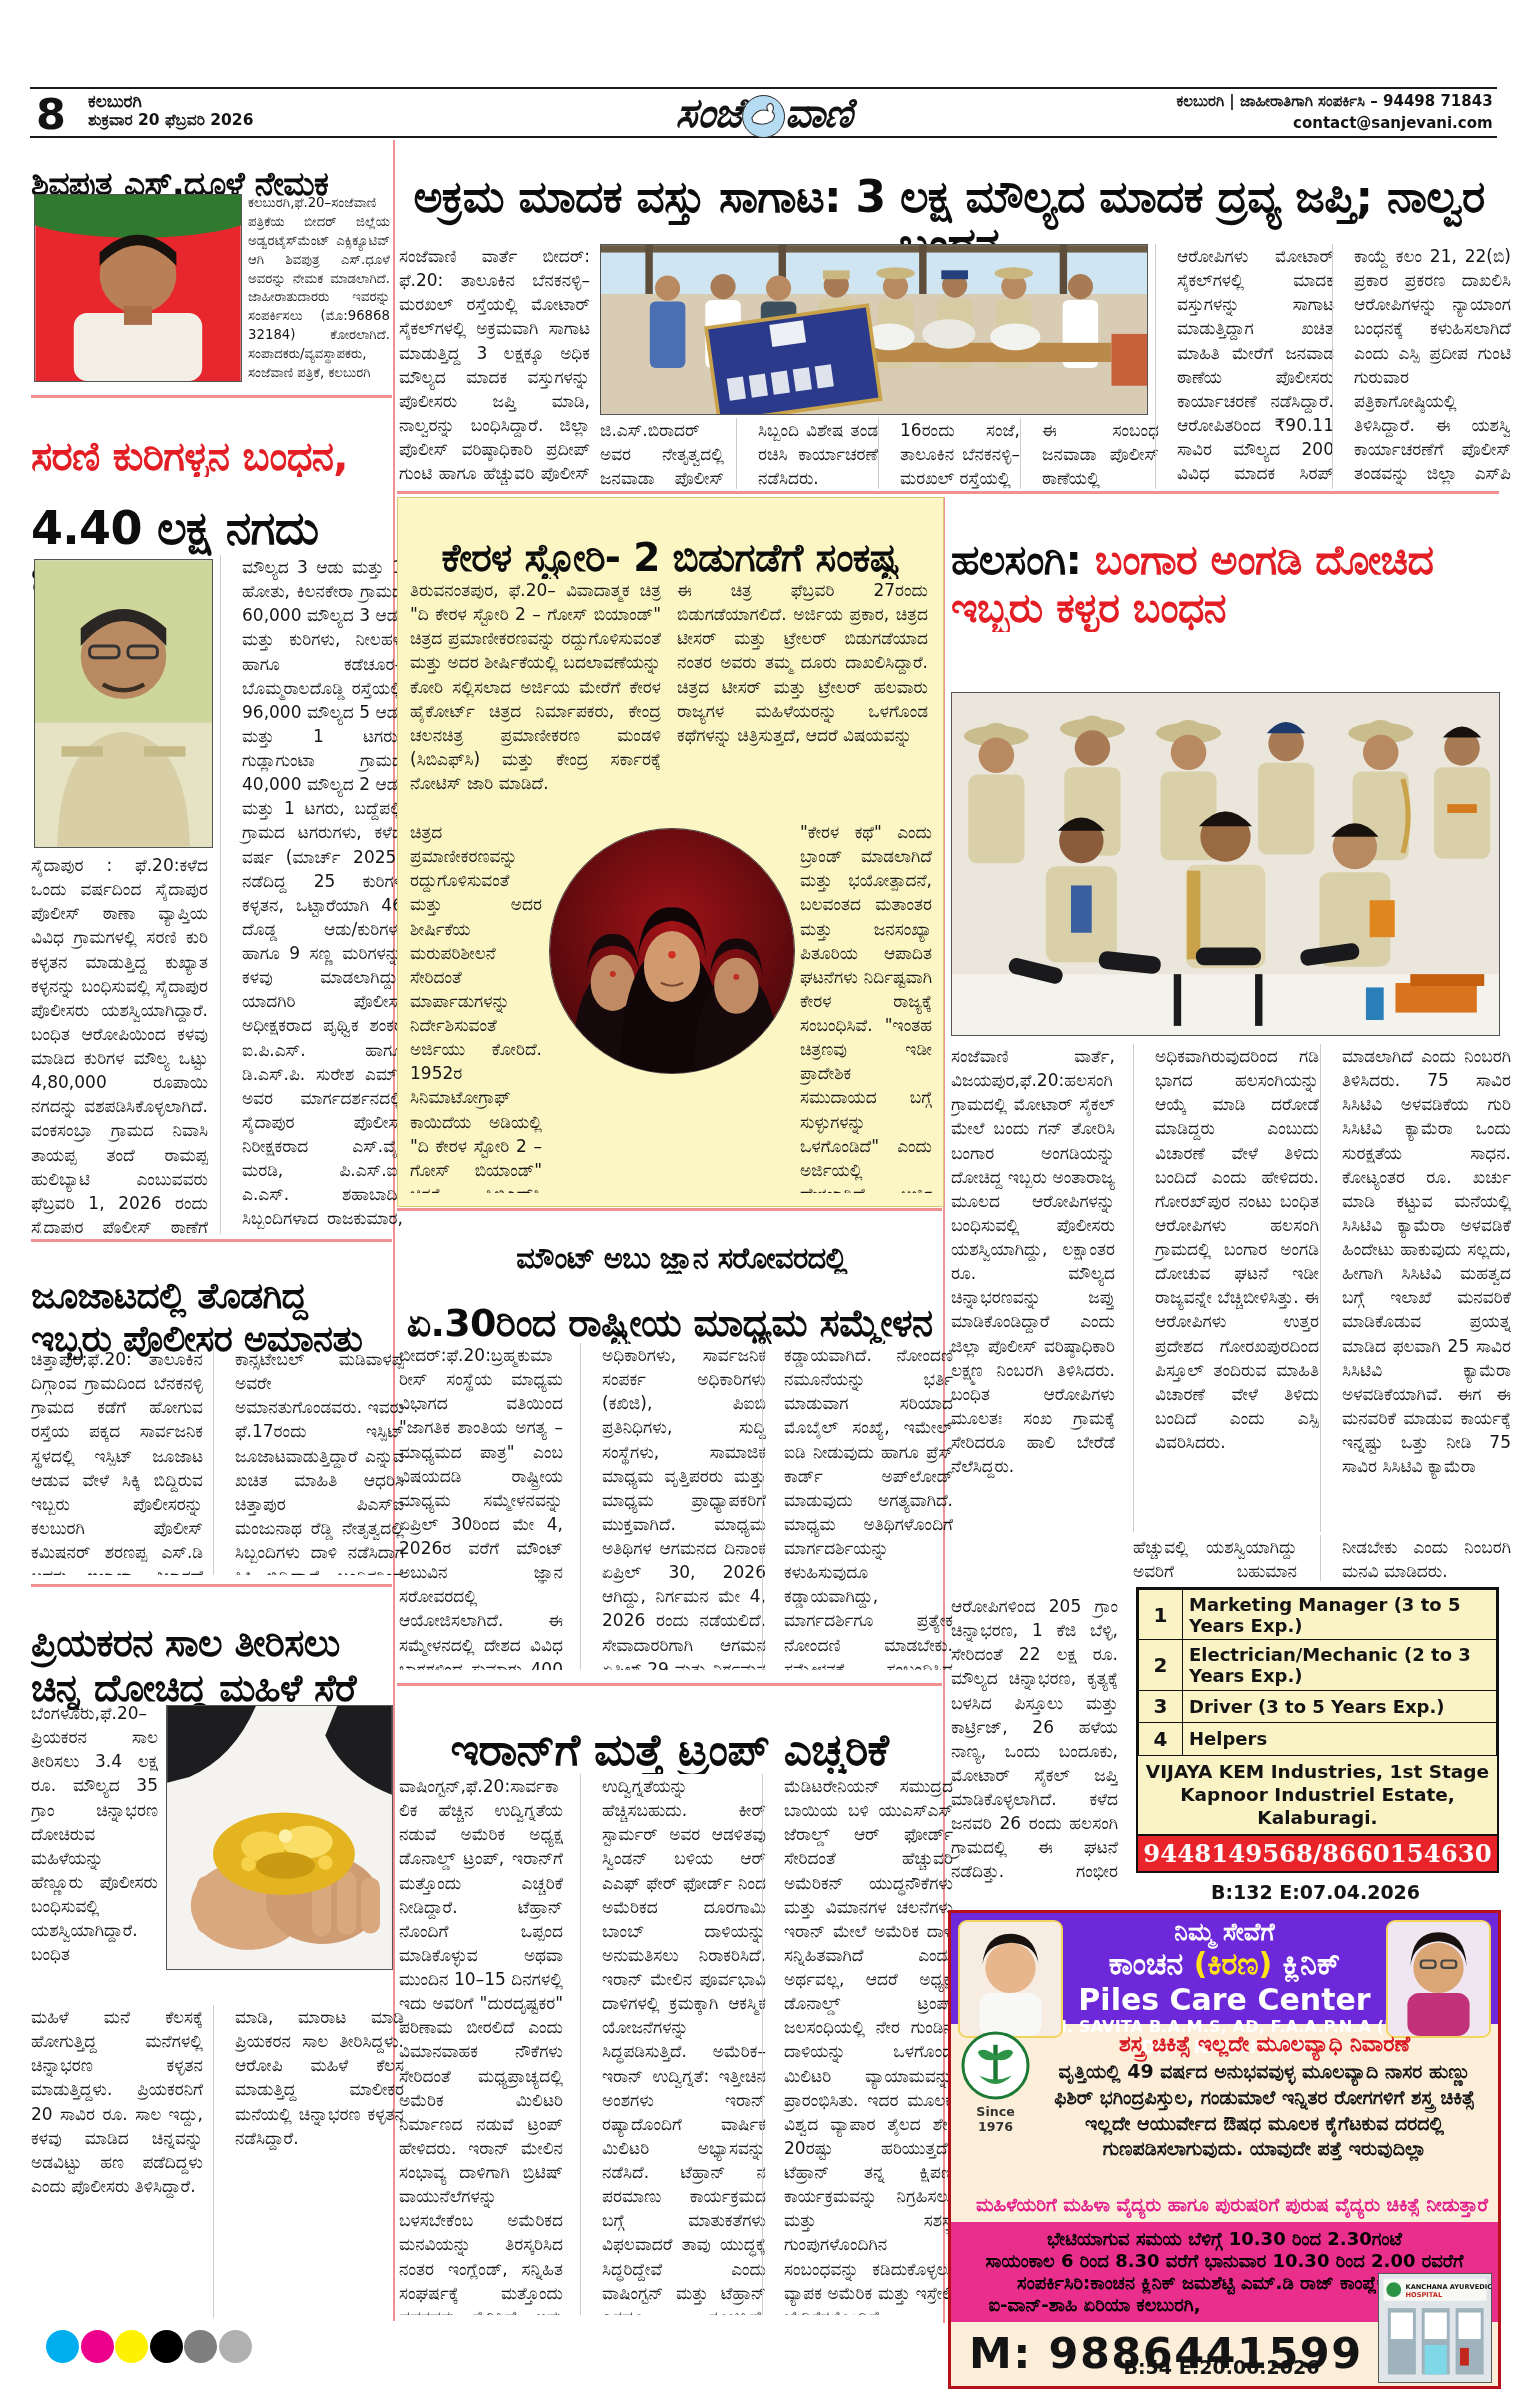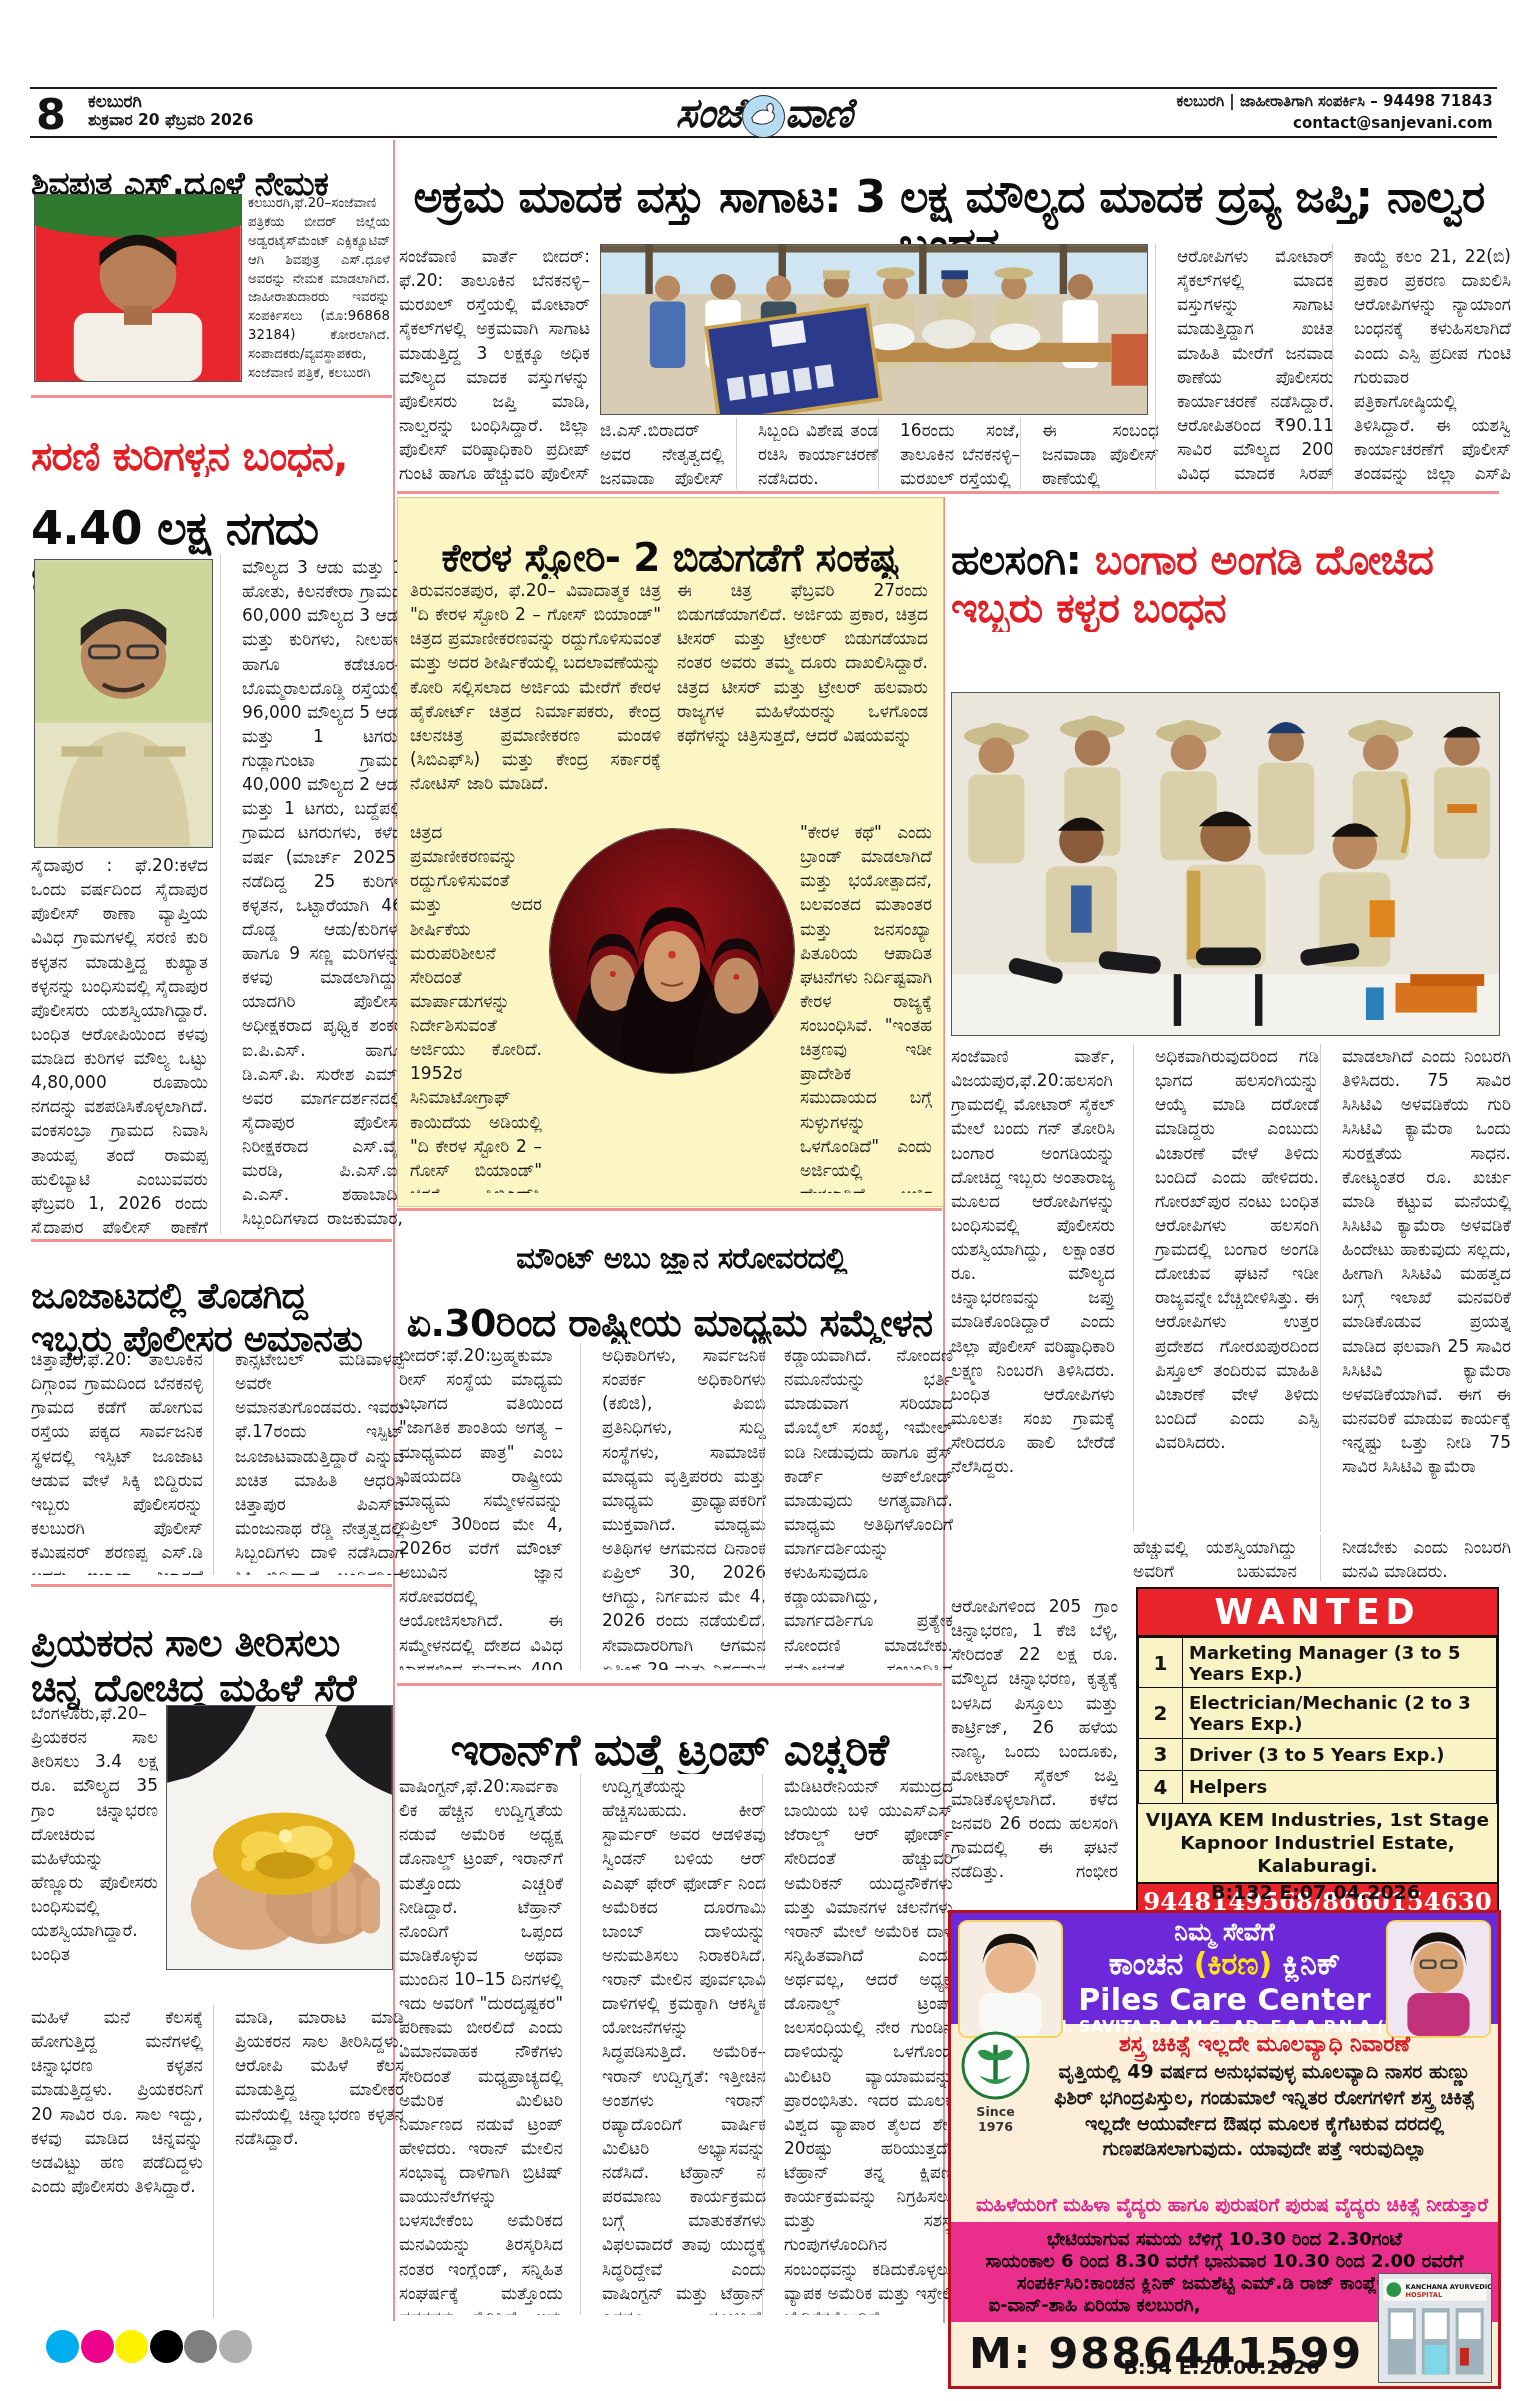--- a/index.html
+++ b/index.html
@@ -351,21 +351,20 @@
     </div>
     <div class="abs bc" style="left:951px;top:1044px;width:164px;height:544px;">ಸಂಜೆವಾಣಿ ವಾರ್ತೆ, ವಿಜಯಪುರ,ಫೆ.20:ಹಲಸಂಗಿ ಗ್ರಾಮದಲ್ಲಿ ಮೋಟಾರ್ ಸೈಕಲ್ ಮೇಲೆ ಬಂದು ಗನ್ ತೋರಿಸಿ ಬಂಗಾರ ಅಂಗಡಿಯನ್ನು ದೋಚಿದ್ದ ಇಬ್ಬರು ಅಂತಾರಾಜ್ಯ ಮೂಲದ ಆರೋಪಿಗಳನ್ನು ಬಂಧಿಸುವಲ್ಲಿ ಪೊಲೀಸರು ಯಶಸ್ವಿಯಾಗಿದ್ದು, ಲಕ್ಷಾಂತರ ರೂ. ಮೌಲ್ಯದ ಚಿನ್ನಾಭರಣವನ್ನು ಜಪ್ತು ಮಾಡಿಕೊಂಡಿದ್ದಾರೆ ಎಂದು ಜಿಲ್ಲಾ ಪೊಲೀಸ್ ವರಿಷ್ಠಾಧಿಕಾರಿ ಲಕ್ಷ್ಮಣ ನಿಂಬರಗಿ ತಿಳಿಸಿದರು. ಬಂಧಿತ ಆರೋಪಿಗಳು ಮೂಲತಃ ಸಂಖ ಗ್ರಾಮಕ್ಕೆ ಸೇರಿದರೂ ಹಾಲಿ ಬೇರೆಡೆ ನೆಲೆಸಿದ್ದರು.</div>
     <div class="abs bc colr" style="left:1133px;top:1044px;width:164px;height:488px;">ಅಧಿಕವಾಗಿರುವುದರಿಂದ ಗಡಿ ಭಾಗದ ಹಲಸಂಗಿಯನ್ನು ಆಯ್ಕೆ ಮಾಡಿ ದರೋಡೆ ಮಾಡಿದ್ದರು ಎಂಬುದು ವಿಚಾರಣೆ ವೇಳೆ ತಿಳಿದು ಬಂದಿದೆ ಎಂದು ಹೇಳಿದರು. ಗೋರಖ್‌ಪುರ ನಂಟು ಬಂಧಿತ ಆರೋಪಿಗಳು ಹಲಸಂಗಿ ಗ್ರಾಮದಲ್ಲಿ ಬಂಗಾರ ಅಂಗಡಿ ದೋಚುವ ಘಟನೆ ಇಡೀ ರಾಜ್ಯವನ್ನೇ ಬೆಚ್ಚಿಬೀಳಿಸಿತ್ತು. ಈ ಆರೋಪಿಗಳು ಉತ್ತರ ಪ್ರದೇಶದ ಗೋರಖಪುರದಿಂದ ಪಿಸ್ತೂಲ್ ತಂದಿರುವ ಮಾಹಿತಿ ವಿಚಾರಣೆ ವೇಳೆ ತಿಳಿದು ಬಂದಿದೆ ಎಂದು ಎಸ್ಪಿ ವಿವರಿಸಿದರು.</div>
     <div class="abs bc colr" style="left:1320px;top:1044px;width:169px;height:488px;">ಮಾಡಲಾಗಿದೆ ಎಂದು ನಿಂಬರಗಿ ತಿಳಿಸಿದರು. 75 ಸಾವಿರ ಸಿಸಿಟಿವಿ ಅಳವಡಿಕೆಯ ಗುರಿ ಸಿಸಿಟಿವಿ ಕ್ಯಾಮೆರಾ ಒಂದು ಸುರಕ್ಷತೆಯ ಸಾಧನ. ಕೋಟ್ಯಂತರ ರೂ. ಖರ್ಚು ಮಾಡಿ ಕಟ್ಟುವ ಮನೆಯಲ್ಲಿ ಸಿಸಿಟಿವಿ ಕ್ಯಾಮೆರಾ ಅಳವಡಿಕೆ ಹಿಂದೇಟು ಹಾಕುವುದು ಸಲ್ಲದು, ಹೀಗಾಗಿ ಸಿಸಿಟಿವಿ ಮಹತ್ವದ ಬಗ್ಗೆ ಇಲಾಖೆ ಮನವರಿಕೆ ಮಾಡಿಕೊಡುವ ಪ್ರಯತ್ನ ಮಾಡಿದ ಫಲವಾಗಿ 25 ಸಾವಿರ ಸಿಸಿಟಿವಿ ಕ್ಯಾಮೆರಾ ಅಳವಡಿಕೆಯಾಗಿವೆ. ಈಗ ಈ ಮನವರಿಕೆ ಮಾಡುವ ಕಾರ್ಯಕ್ಕೆ ಇನ್ನಷ್ಟು ಒತ್ತು ನೀಡಿ 75 ಸಾವಿರ ಸಿಸಿಟಿವಿ ಕ್ಯಾಮೆರಾ</div>
     <div class="abs bc" style="left:1133px;top:1535px;width:164px;height:46px;">ಹೆಚ್ಚುವಲ್ಲಿ ಯಶಸ್ವಿಯಾಗಿದ್ದು ಅವರಿಗೆ ಬಹುಮಾನ ಘೋಷಣೆ</div>
     <div class="abs bc colr" style="left:1320px;top:1535px;width:169px;height:46px;">ನೀಡಬೇಕು ಎಂದು ನಿಂಬರಗಿ ಮನವಿ ಮಾಡಿದರು.</div>
     <div class="abs bc" style="left:951px;top:1594px;width:167px;height:293px;">ಆರೋಪಿಗಳಿಂದ 205 ಗ್ರಾಂ ಚಿನ್ನಾಭರಣ, 1 ಕೆಜಿ ಬೆಳ್ಳಿ, ಸೇರಿದಂತೆ 22 ಲಕ್ಷ ರೂ. ಮೌಲ್ಯದ ಚಿನ್ನಾಭರಣ, ಕೃತ್ಯಕ್ಕೆ ಬಳಸಿದ ಪಿಸ್ತೂಲು ಮತ್ತು ಕಾರ್ಟ್ರಿಜ್, 26 ಹಳೆಯ ನಾಣ್ಯ, ಒಂದು ಬಂದೂಕು, ಮೋಟಾರ್ ಸೈಕಲ್ ಜಪ್ತಿ ಮಾಡಿಕೊಳ್ಳಲಾಗಿದೆ. ಕಳೆದ ಜನವರಿ 26 ರಂದು ಹಲಸಂಗಿ ಗ್ರಾಮದಲ್ಲಿ ಈ ಘಟನೆ ನಡೆದಿತ್ತು. ಗಂಭೀರ ಪ್ರಕರಣವಾಗಿ ಪರಿಗಣಿಸಿ ಗಡಿಭಾಗದ ಕೇಂದ್ರಗಳಲ್ಲಿ ತಪಾಸಣೆ ಚುರುಕುಗೊಳಿಸಿ ಆರೋಪಿಗಳ ಬಂಧನಕ್ಕೆ ಶ್ರಮಿಸಿದ ಸಿಬ್ಬಂದಿಗೆ</div>
   </section>
 
   <aside class="abs wanted" style="left:1136px;top:1587px;width:359px;">
-    <div class="ttl">WANTED</div>
     <table>
       <tbody>
           <tr>
             <td class="n">1</td>
             <td>Marketing Manager (3 to 5 Years Exp.)</td>
           </tr>
       <tr>
             <td class="n">2</td>
             <td>Electrician/Mechanic (2 to 3 Years Exp.)</td>
           </tr>

